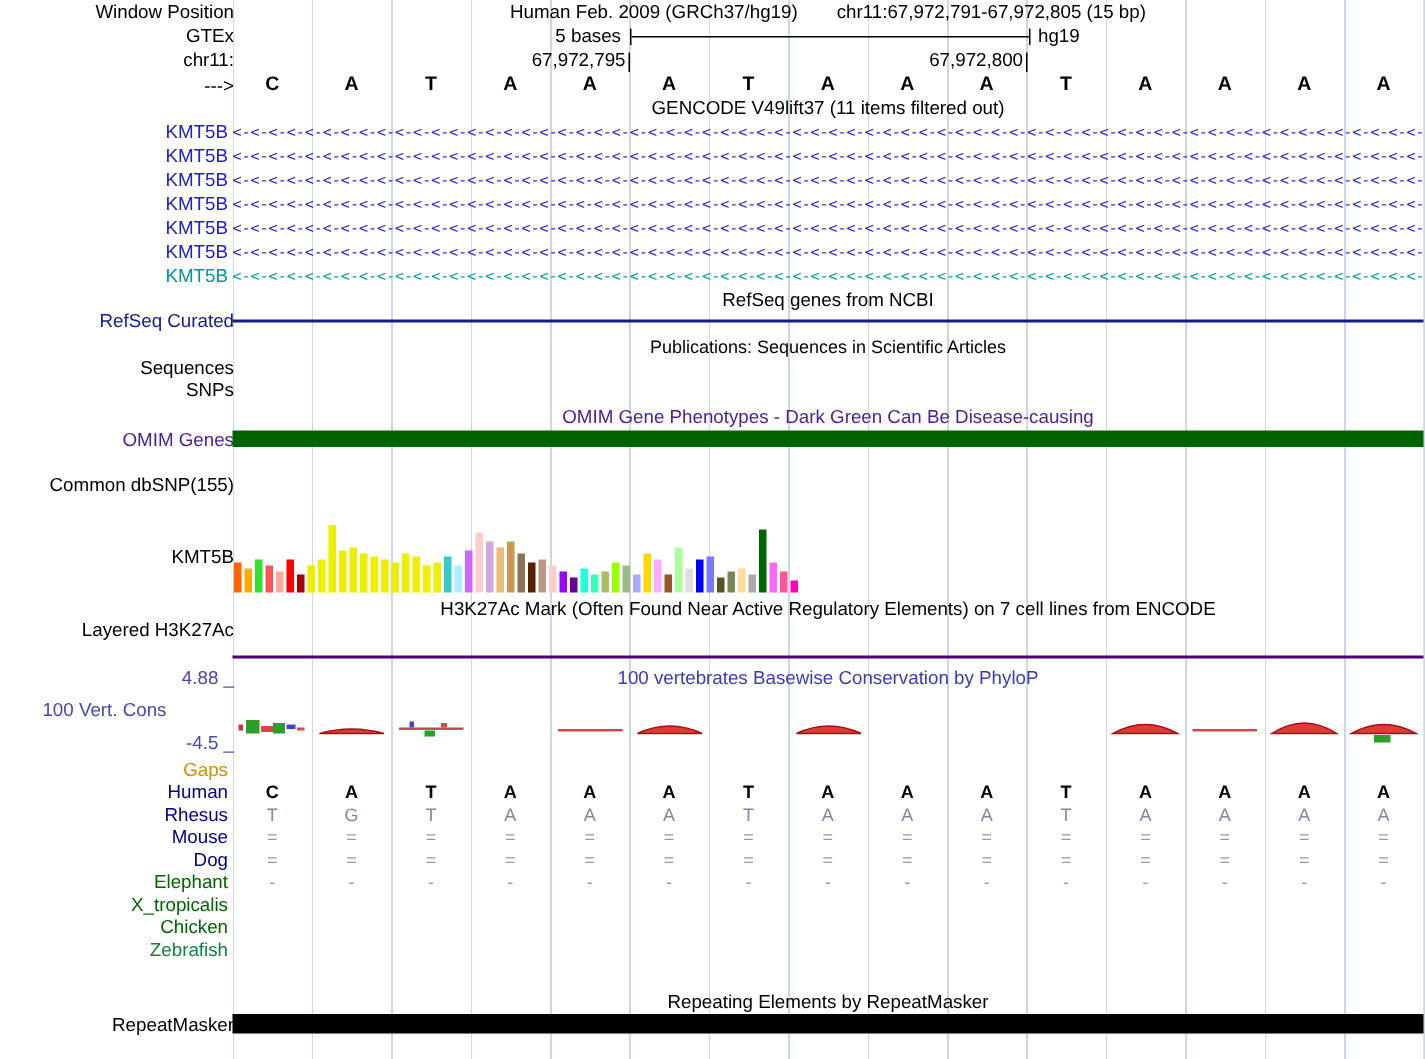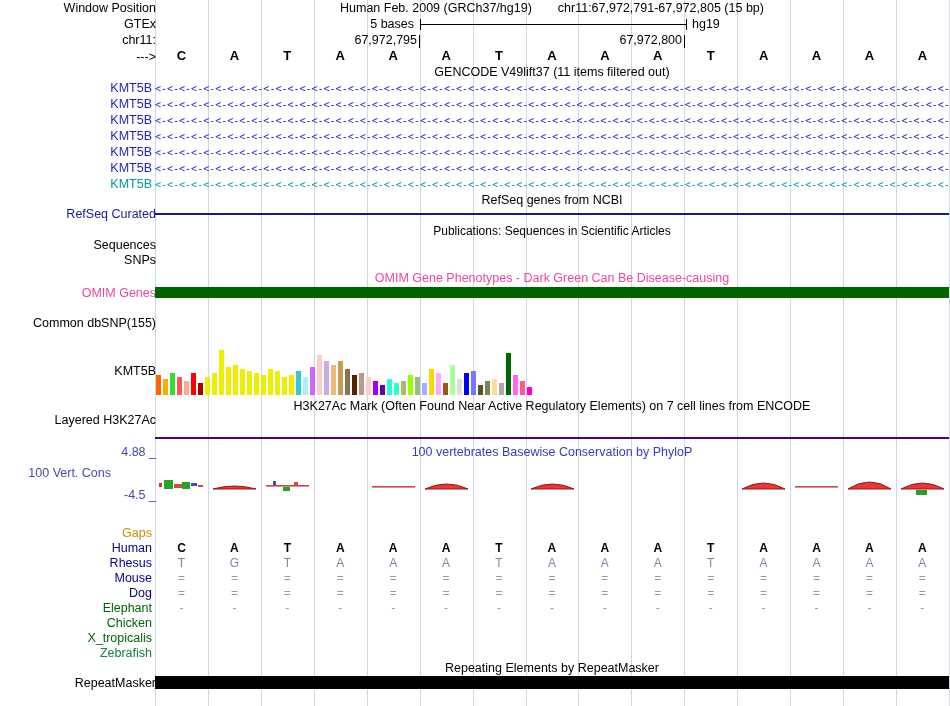--- a/index.html
+++ b/index.html
@@ -20,26 +20,26 @@
   #scale-bracket>div{margin-top:5px;height:1px;background:#000}
   #gencode-rows{position:absolute;top:81px;left:0;width:950px}
   .gene-row{position:relative;height:16px}
   .glabel{position:absolute;left:0;width:152px;text-align:right;white-space:nowrap}
   .gline{position:absolute;left:155px;top:0;width:794px;height:15px;overflow:hidden;
          font-family:"DejaVu Sans Mono",monospace;font-size:10px;line-height:15px;white-space:nowrap}
   #gtex-bars{position:absolute;left:156px;top:348px;height:47px;display:flex;align-items:flex-end;gap:2px}
   .gtex-bar{width:5px}
   #cons-marks{position:absolute;left:155px;top:453px;width:794px;height:47px}
   .cons-mark{position:absolute;top:0;width:53px;height:44px}
-  #multiz-rows{position:absolute;top:526px;left:0;width:950px}
+  #multiz-rows{position:absolute;top:506px;left:0;width:950px}
   .mz-row{position:relative;height:15px}
   .mz-cells{position:absolute;left:155px;top:0;width:794px;display:flex}
   .mz-cells .cell{line-height:15px;font-size:12px}
   .c-blue{color:#3B3BB8}
-  .c-green{color:#ec4899}
+  .c-green{color:#4c1d95}
   .c-navy{color:#151B8D}
   .c-purple{color:#4848B0}
 </style>
 </head>
 <body>
 
 <div id="browser">
   <div id="grid"></div>
 
   <div class="lbl" style="top:1px">Window Position</div>
@@ -349,41 +349,41 @@
           <span class="cell" style="color: rgb(154, 154, 154);">-</span>
           <span class="cell" style="color: rgb(154, 154, 154);">-</span>
           <span class="cell" style="color: rgb(154, 154, 154);">-</span>
           <span class="cell" style="color: rgb(154, 154, 154);">-</span>
           <span class="cell" style="color: rgb(154, 154, 154);">-</span>
           <span class="cell" style="color: rgb(154, 154, 154);">-</span>
           <span class="cell" style="color: rgb(154, 154, 154);">-</span>
         </div>
       </div>
       <div class="mz-row">
+        <div class="glabel" style="color: rgb(0, 100, 0);">X_tropicalis</div>
+        <div class="mz-cells">
+          <span class="cell" style="color: rgb(154, 154, 154);"></span>
+          <span class="cell" style="color: rgb(154, 154, 154);"></span>
+          <span class="cell" style="color: rgb(154, 154, 154);"></span>
+          <span class="cell" style="color: rgb(154, 154, 154);"></span>
+          <span class="cell" style="color: rgb(154, 154, 154);"></span>
+          <span class="cell" style="color: rgb(154, 154, 154);"></span>
+          <span class="cell" style="color: rgb(154, 154, 154);"></span>
+          <span class="cell" style="color: rgb(154, 154, 154);"></span>
+          <span class="cell" style="color: rgb(154, 154, 154);"></span>
+          <span class="cell" style="color: rgb(154, 154, 154);"></span>
+          <span class="cell" style="color: rgb(154, 154, 154);"></span>
+          <span class="cell" style="color: rgb(154, 154, 154);"></span>
+          <span class="cell" style="color: rgb(154, 154, 154);"></span>
+          <span class="cell" style="color: rgb(154, 154, 154);"></span>
+          <span class="cell" style="color: rgb(154, 154, 154);"></span>
+        </div>
+      </div>
+      <div class="mz-row">
         <div class="glabel" style="color: rgb(0, 100, 0);">Chicken</div>
-        <div class="mz-cells">
-          <span class="cell" style="color: rgb(154, 154, 154);"></span>
-          <span class="cell" style="color: rgb(154, 154, 154);"></span>
-          <span class="cell" style="color: rgb(154, 154, 154);"></span>
-          <span class="cell" style="color: rgb(154, 154, 154);"></span>
-          <span class="cell" style="color: rgb(154, 154, 154);"></span>
-          <span class="cell" style="color: rgb(154, 154, 154);"></span>
-          <span class="cell" style="color: rgb(154, 154, 154);"></span>
-          <span class="cell" style="color: rgb(154, 154, 154);"></span>
-          <span class="cell" style="color: rgb(154, 154, 154);"></span>
-          <span class="cell" style="color: rgb(154, 154, 154);"></span>
-          <span class="cell" style="color: rgb(154, 154, 154);"></span>
-          <span class="cell" style="color: rgb(154, 154, 154);"></span>
-          <span class="cell" style="color: rgb(154, 154, 154);"></span>
-          <span class="cell" style="color: rgb(154, 154, 154);"></span>
-          <span class="cell" style="color: rgb(154, 154, 154);"></span>
-        </div>
-      </div>
-      <div class="mz-row">
-        <div class="glabel" style="color: rgb(0, 100, 0);">X_tropicalis</div>
         <div class="mz-cells">
           <span class="cell" style="color: rgb(154, 154, 154);"></span>
           <span class="cell" style="color: rgb(154, 154, 154);"></span>
           <span class="cell" style="color: rgb(154, 154, 154);"></span>
           <span class="cell" style="color: rgb(154, 154, 154);"></span>
           <span class="cell" style="color: rgb(154, 154, 154);"></span>
           <span class="cell" style="color: rgb(154, 154, 154);"></span>
           <span class="cell" style="color: rgb(154, 154, 154);"></span>
           <span class="cell" style="color: rgb(154, 154, 154);"></span>
           <span class="cell" style="color: rgb(154, 154, 154);"></span>

